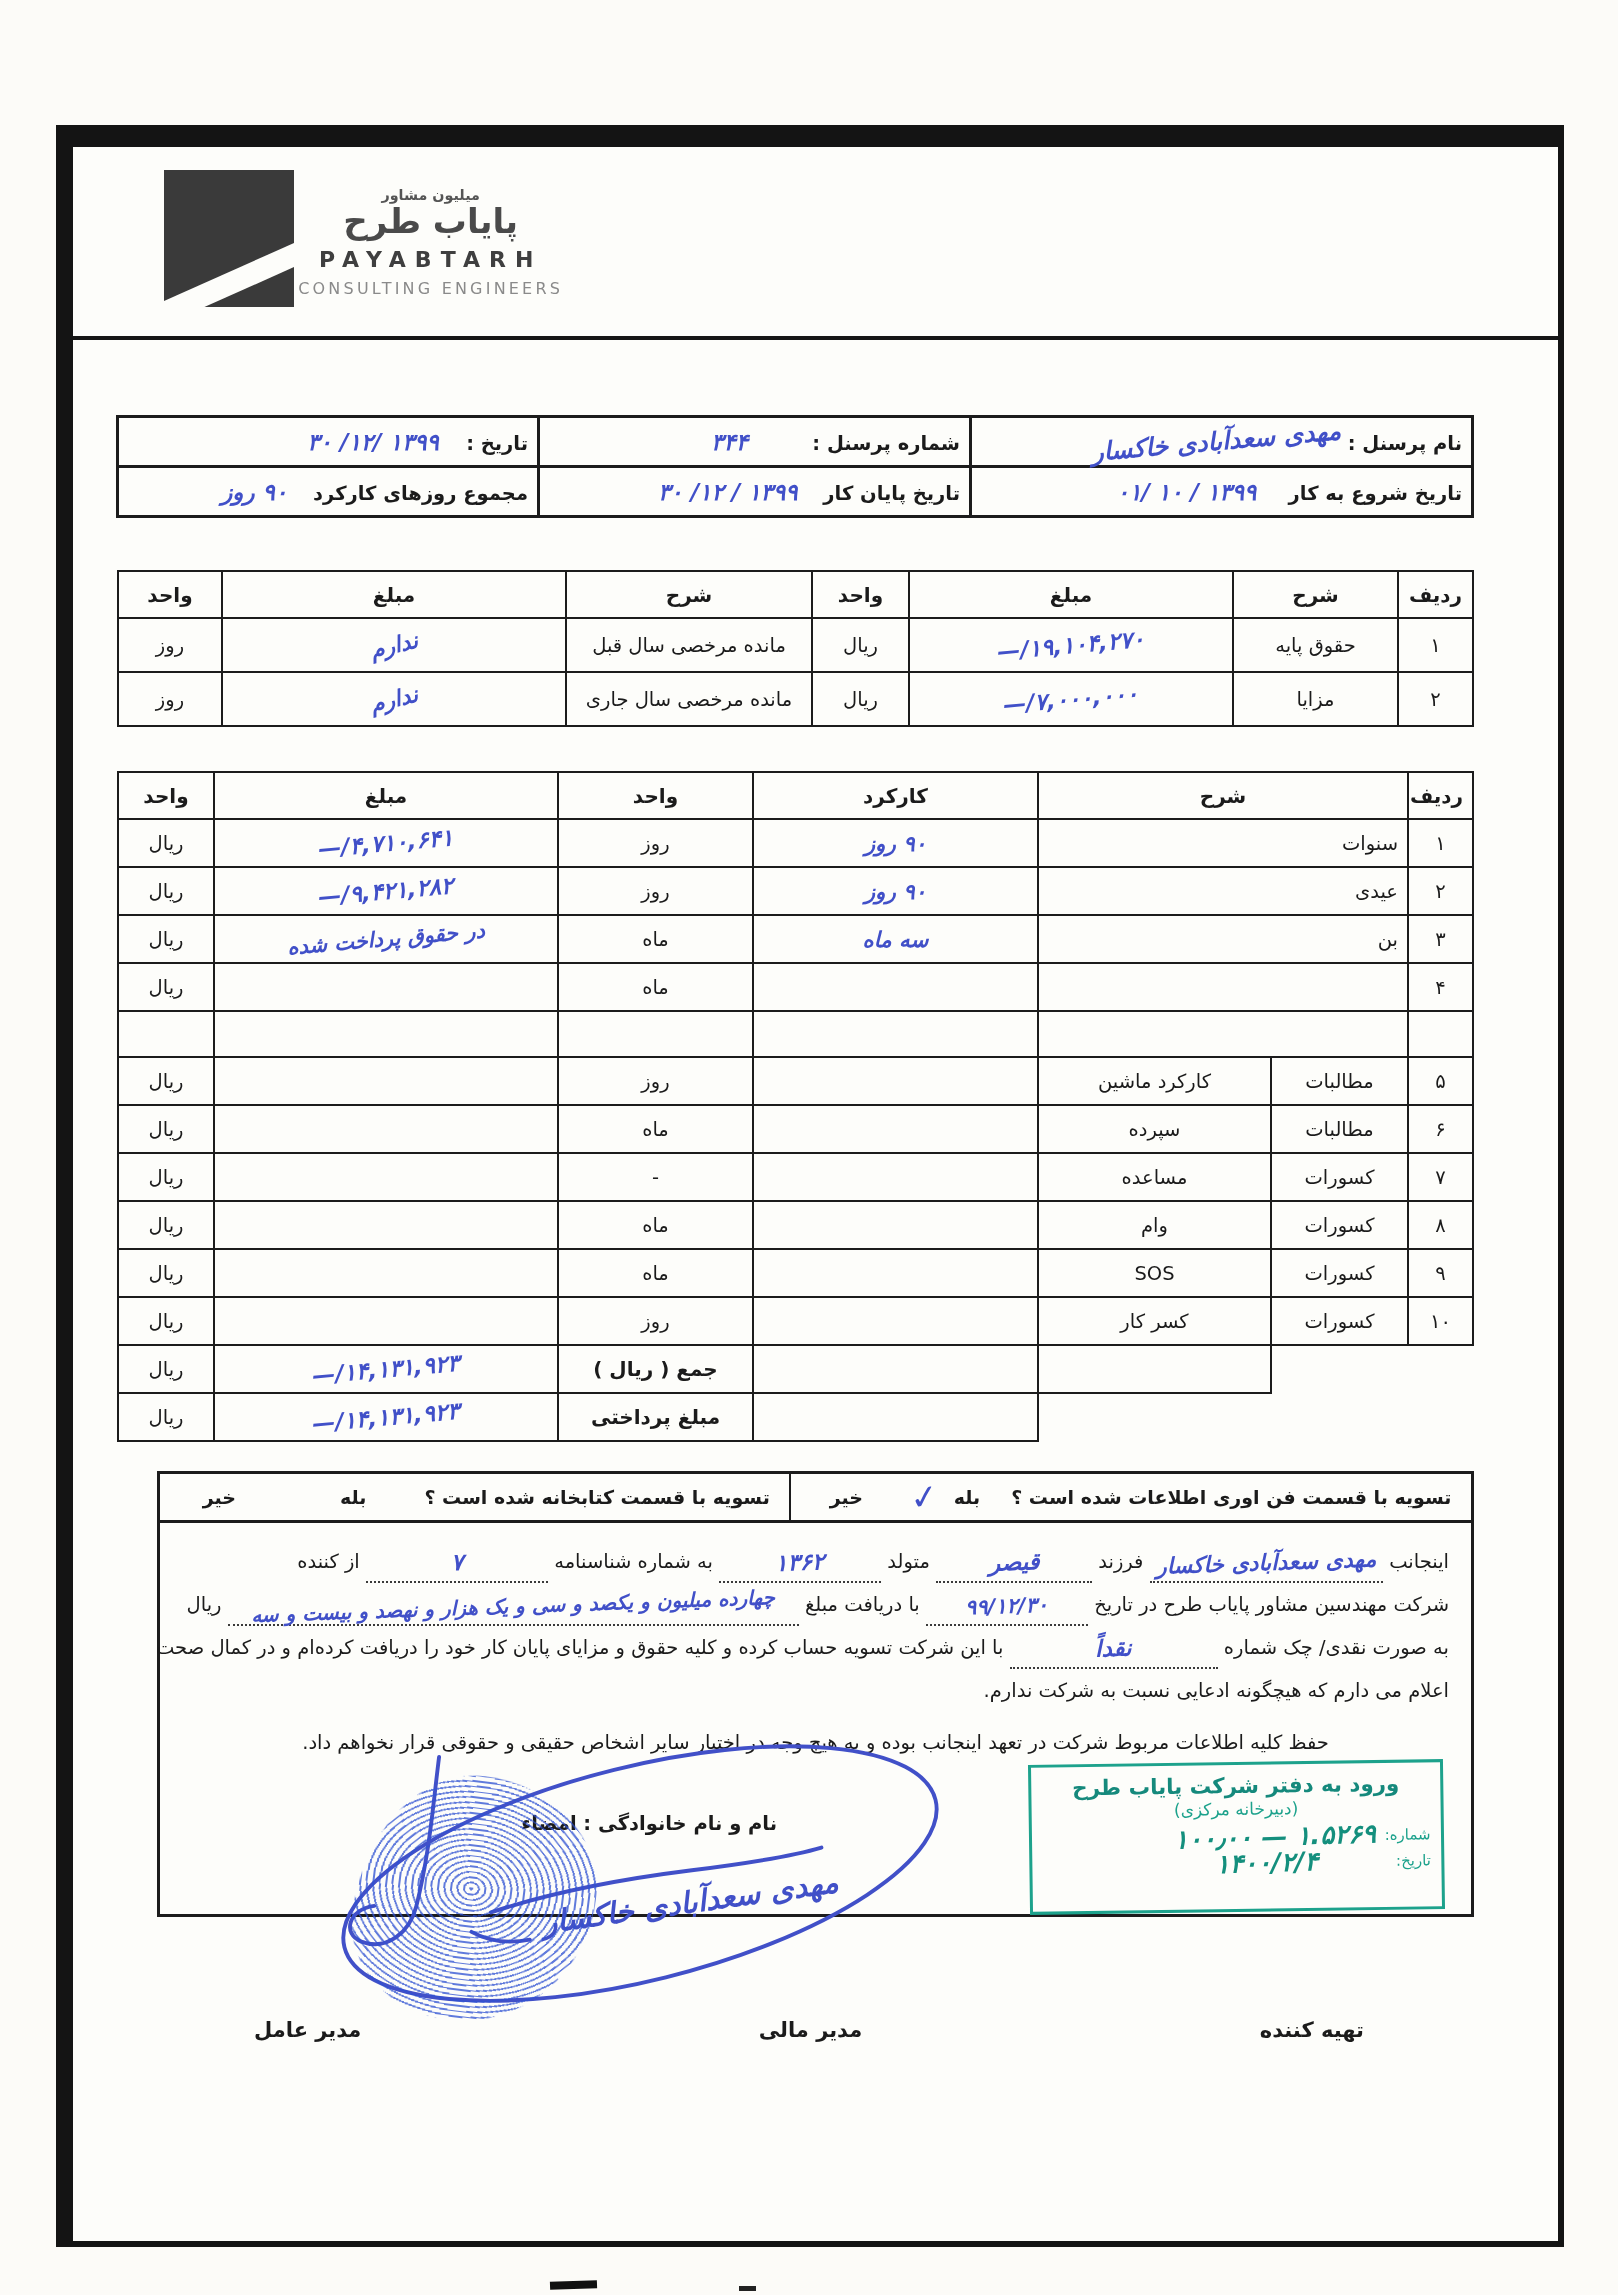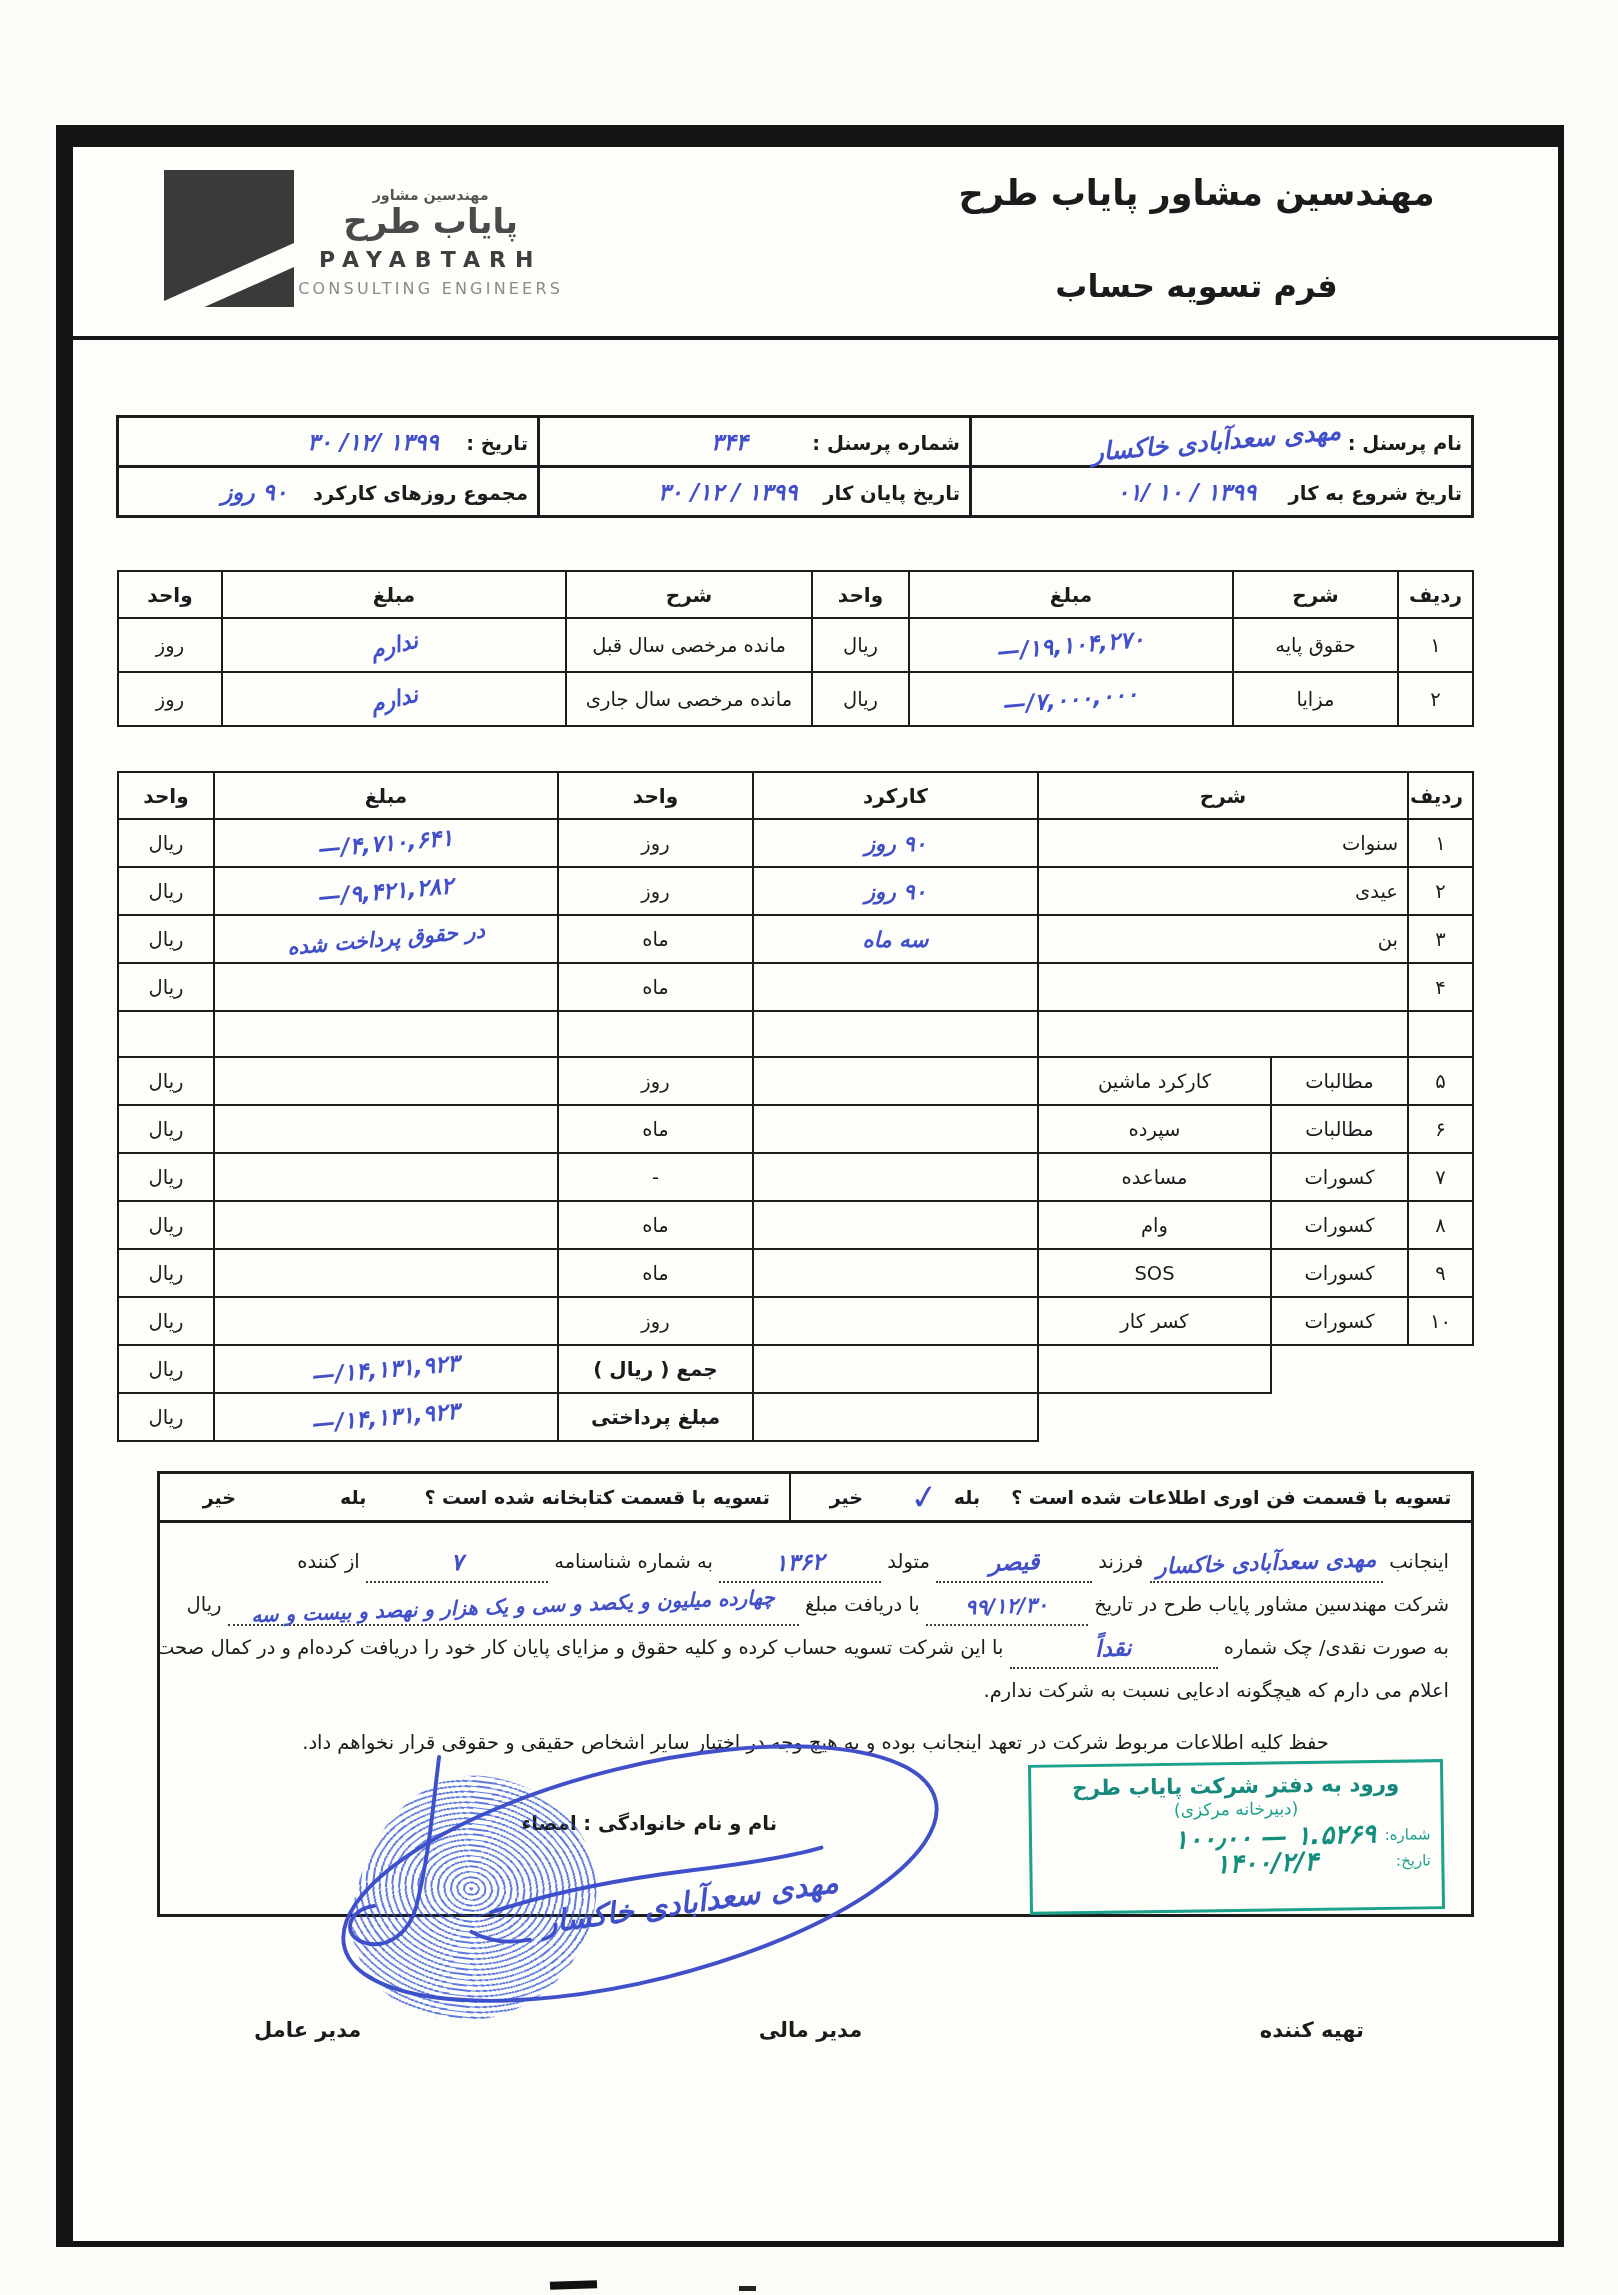--- a/index.html
+++ b/index.html
@@ -108,30 +108,26 @@
   <div class="frame">
     <div class="content">
 
       <div class="header">
         <div class="logo">
           <div class="logo-row">
             <div class="logo-mark">
               <div class="logo-slash"></div>
             </div>
             <div class="logo-text">
-              <div class="logo-fa-small rtl">مهندسین مشاور</div>
+              <div class="logo-fa-small rtl">میلیون مشاور</div>
               <div class="logo-fa-big rtl">پایاب طرح</div>
               <div class="logo-en">PAYABTARH</div>
               <div class="logo-en-sub">CONSULTING ENGINEERS</div>
             </div>
           </div>
-        </div>
-        <div class="titles">
-          <div class="title1 rtl">مهندسین مشاور پایاب طرح</div>
-          <div class="title2 rtl">فرم تسویه حساب</div>
         </div>
       </div>
 
       <div class="inner">
 
         <table class="personnel">
           <colgroup>
               <col style="width:502px">
               <col style="width:432px">
               <col style="width:421px">

